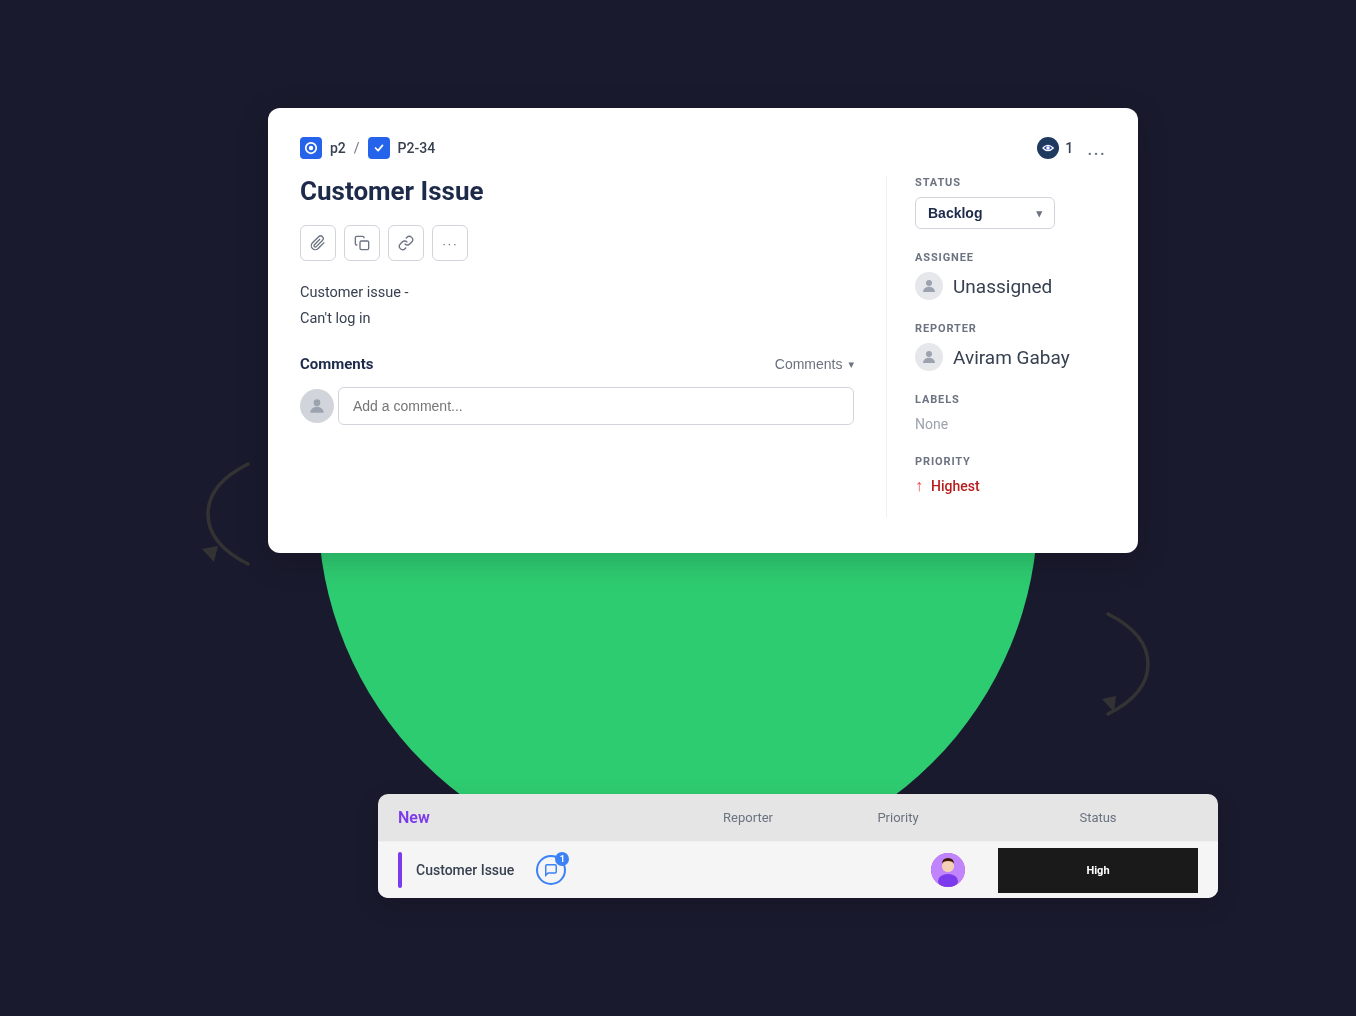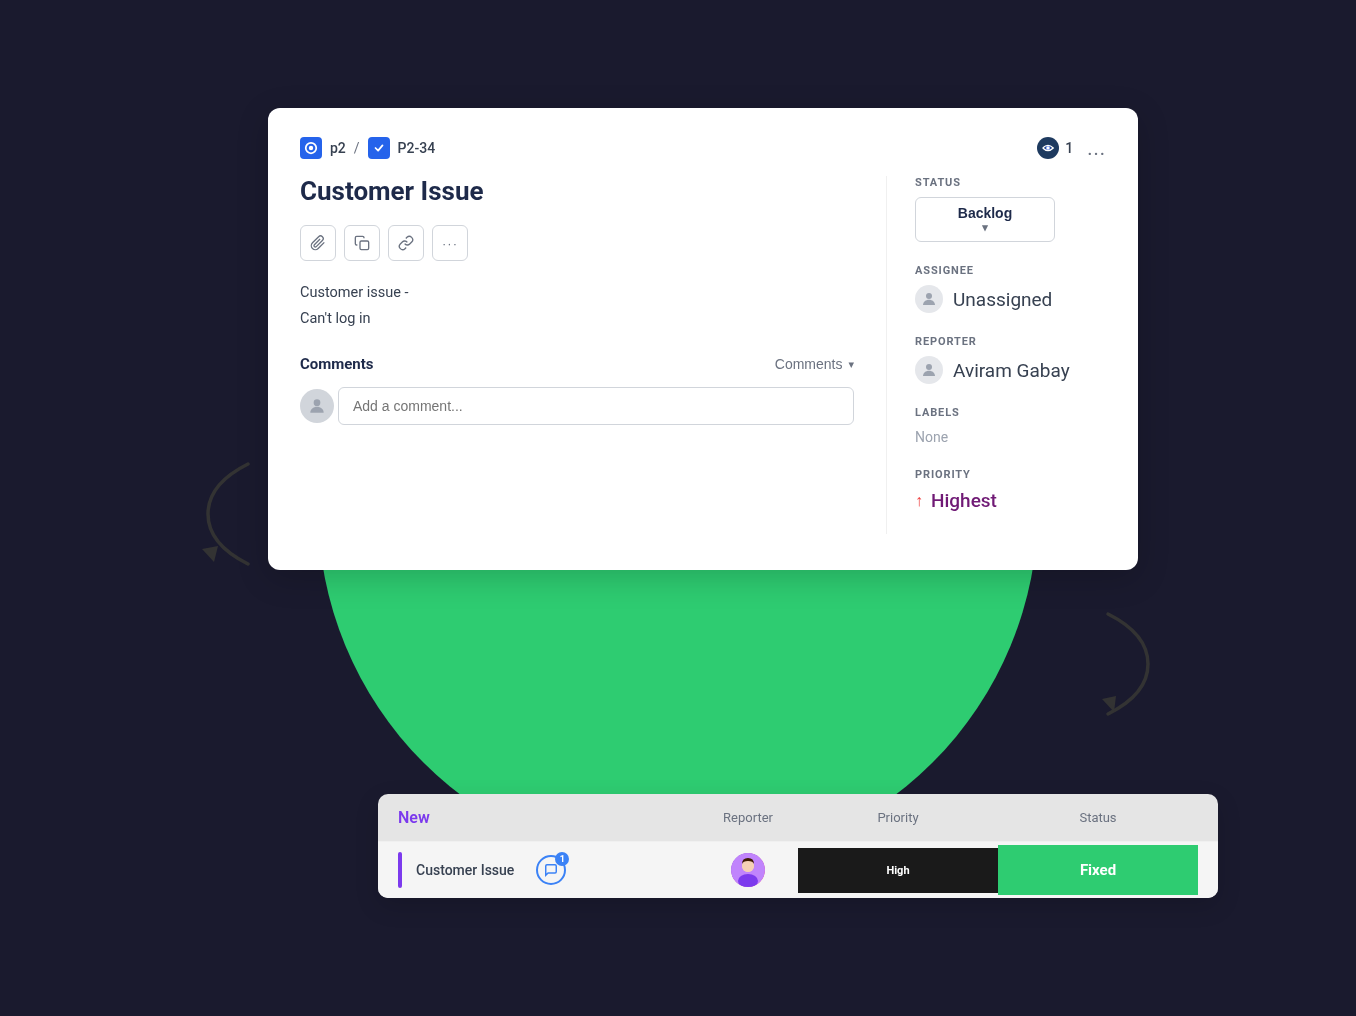--- a/index.html
+++ b/index.html
@@ -272,21 +272,20 @@
       justify-content: space-between;
       border: 1.5px solid #d1d5db;
       border-radius: 6px;
       padding: 7px 12px;
       font-size: 14px;
       font-weight: 600;
       color: #1e2a4a;
       cursor: pointer;
       background: white;
       width: 140px;
-      flex-direction: column;
     }
 
     .chevron-down {
       font-size: 11px;
       color: #6b7280;
     }
 
     .assignee-row {
       display: flex;
       align-items: center;
@@ -324,22 +323,22 @@
       align-items: center;
       gap: 8px;
     }
 
     .priority-arrow {
       color: #ef4444;
       font-size: 16px;
     }
 
     .priority-value {
-      font-size: 19px;
-      color: #701a75;
+      font-size: 14px;
+      color: #b91c1c;
       font-weight: 500;
     }
 
     
     .table-card {
       position: absolute;
       bottom: 60px;
       left: 200px;
       width: 840px;
       background: #e5e5e5;
@@ -702,19 +701,16 @@
 
             <path d="M11,11 Q11,5 17,5 Q23,5 23,11 Q22,8 17,8 Q12,8 11,11" fill="#3d1a00"></path>
           </svg>
         </div>
       </div>
 
       <div class="priority-cell">
         <span>High</span>
       </div>
 
-      <div class="status-cell">
-        <span>Fixed</span>
-      </div>
     </div>
   </div>
 
 </div>
 
 </body></html>

